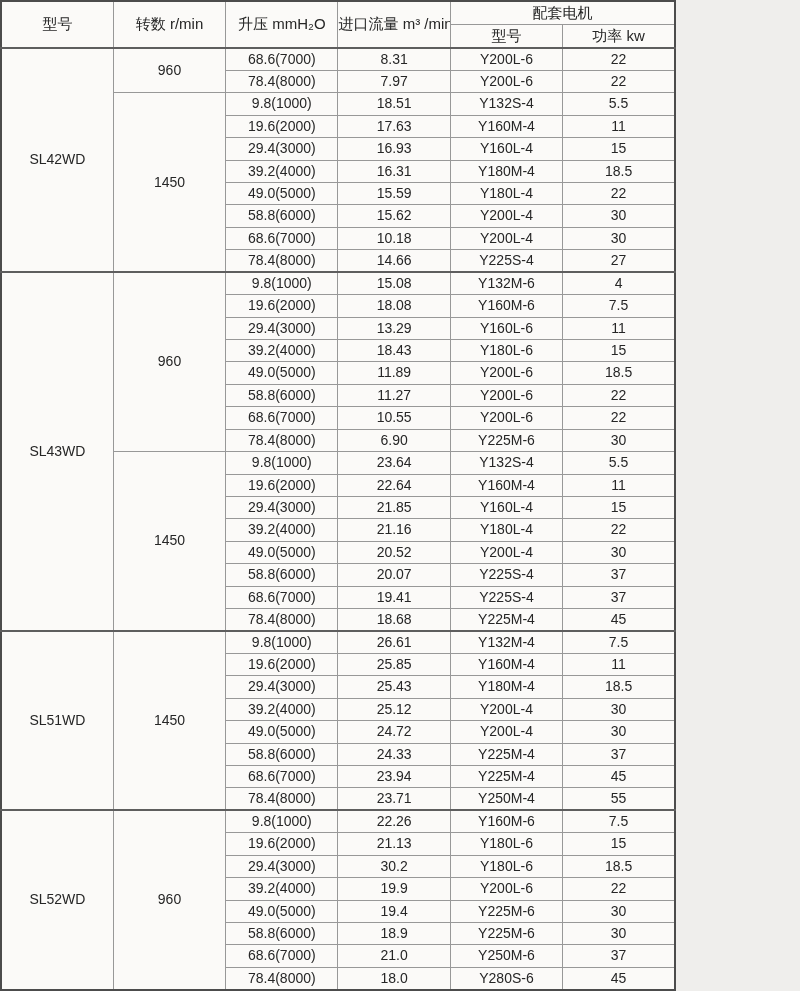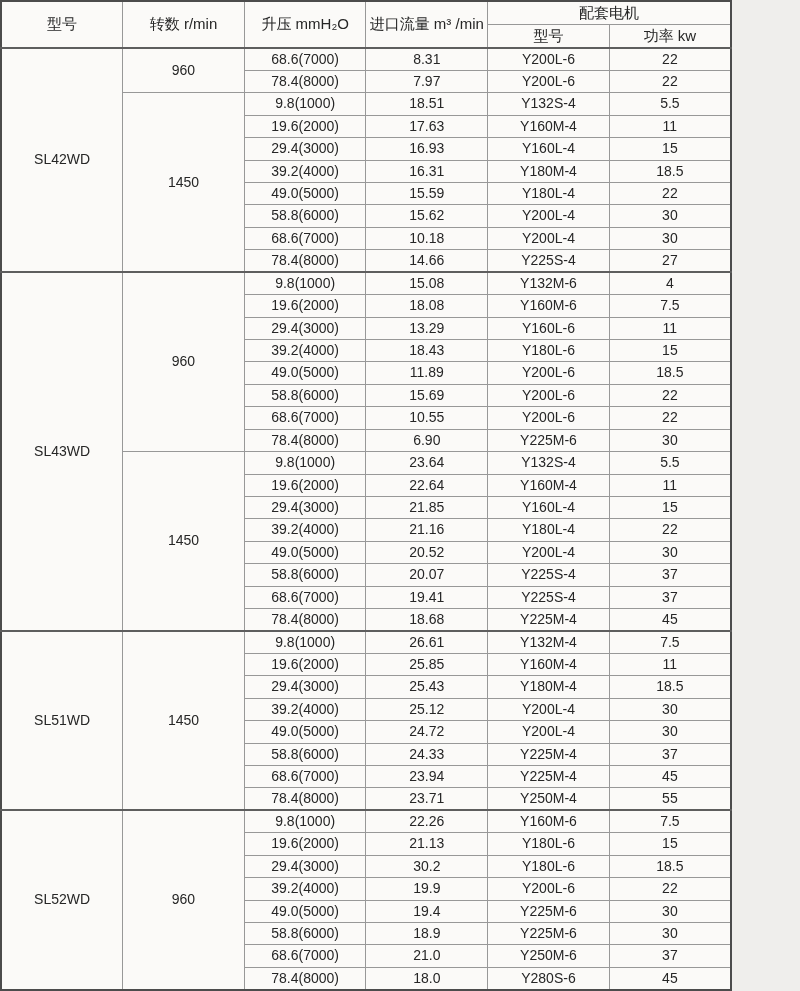--- a/index.html
+++ b/index.html
@@ -3,21 +3,21 @@
 <meta charset="utf-8">
 <style>
   html, body { margin: 0; padding: 0; }
   body {
     width: 800px; height: 991px;
     background: #efeeec;
     font-family: "Liberation Sans", "DejaVu Sans", sans-serif;
     color: #262626;
   }
   table {
-    width: 732px; height: 991px;
+    width: 676px; height: 991px;
     border-collapse: collapse;
     table-layout: fixed;
     background: #fbfaf8;
     border: 2px solid #4c4c4c;
   }
   col { width: 16.666%; }
   th, td {
     border: 1px solid #989898;
     text-align: center;
     vertical-align: middle;
@@ -149,21 +149,21 @@
         <td>15</td>
       </tr>
       <tr>
         <td>49.0(5000)</td>
         <td>11.89</td>
         <td>Y200L-6</td>
         <td>18.5</td>
       </tr>
       <tr>
         <td>58.8(6000)</td>
-        <td>15.69</td>
+        <td>11.27</td>
         <td>Y200L-6</td>
         <td>22</td>
       </tr>
       <tr>
         <td>68.6(7000)</td>
         <td>10.55</td>
         <td>Y200L-6</td>
         <td>22</td>
       </tr>
       <tr>

